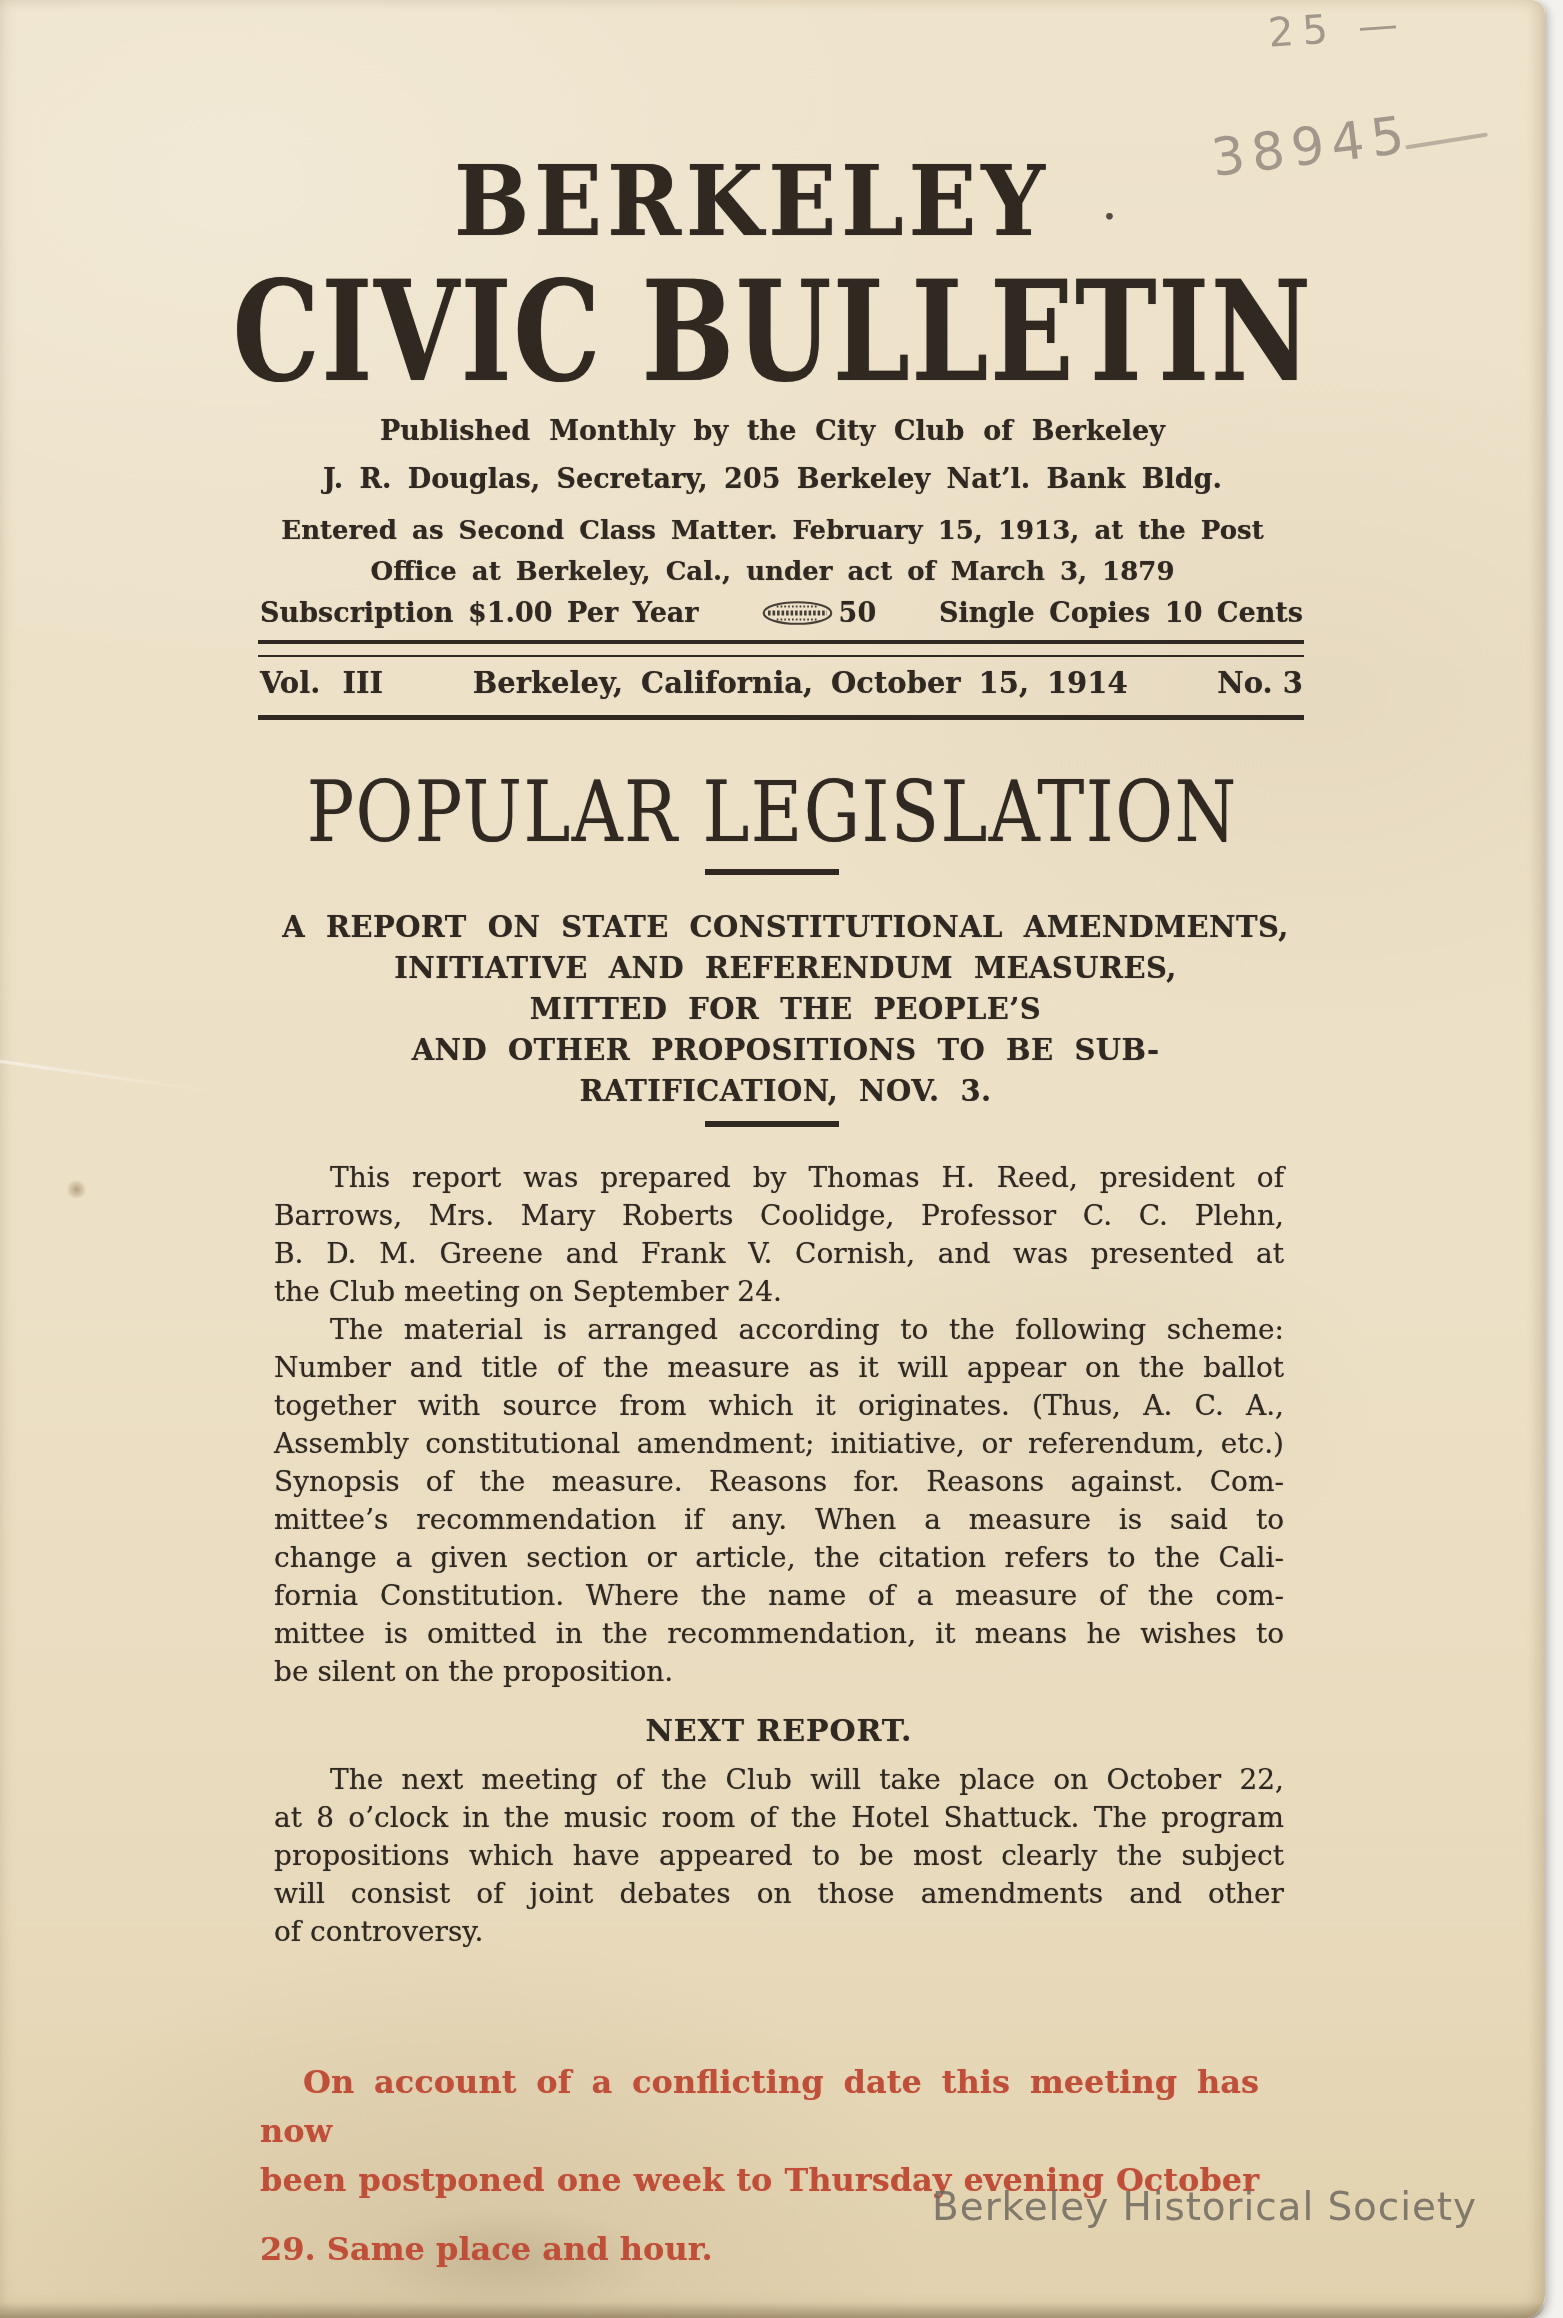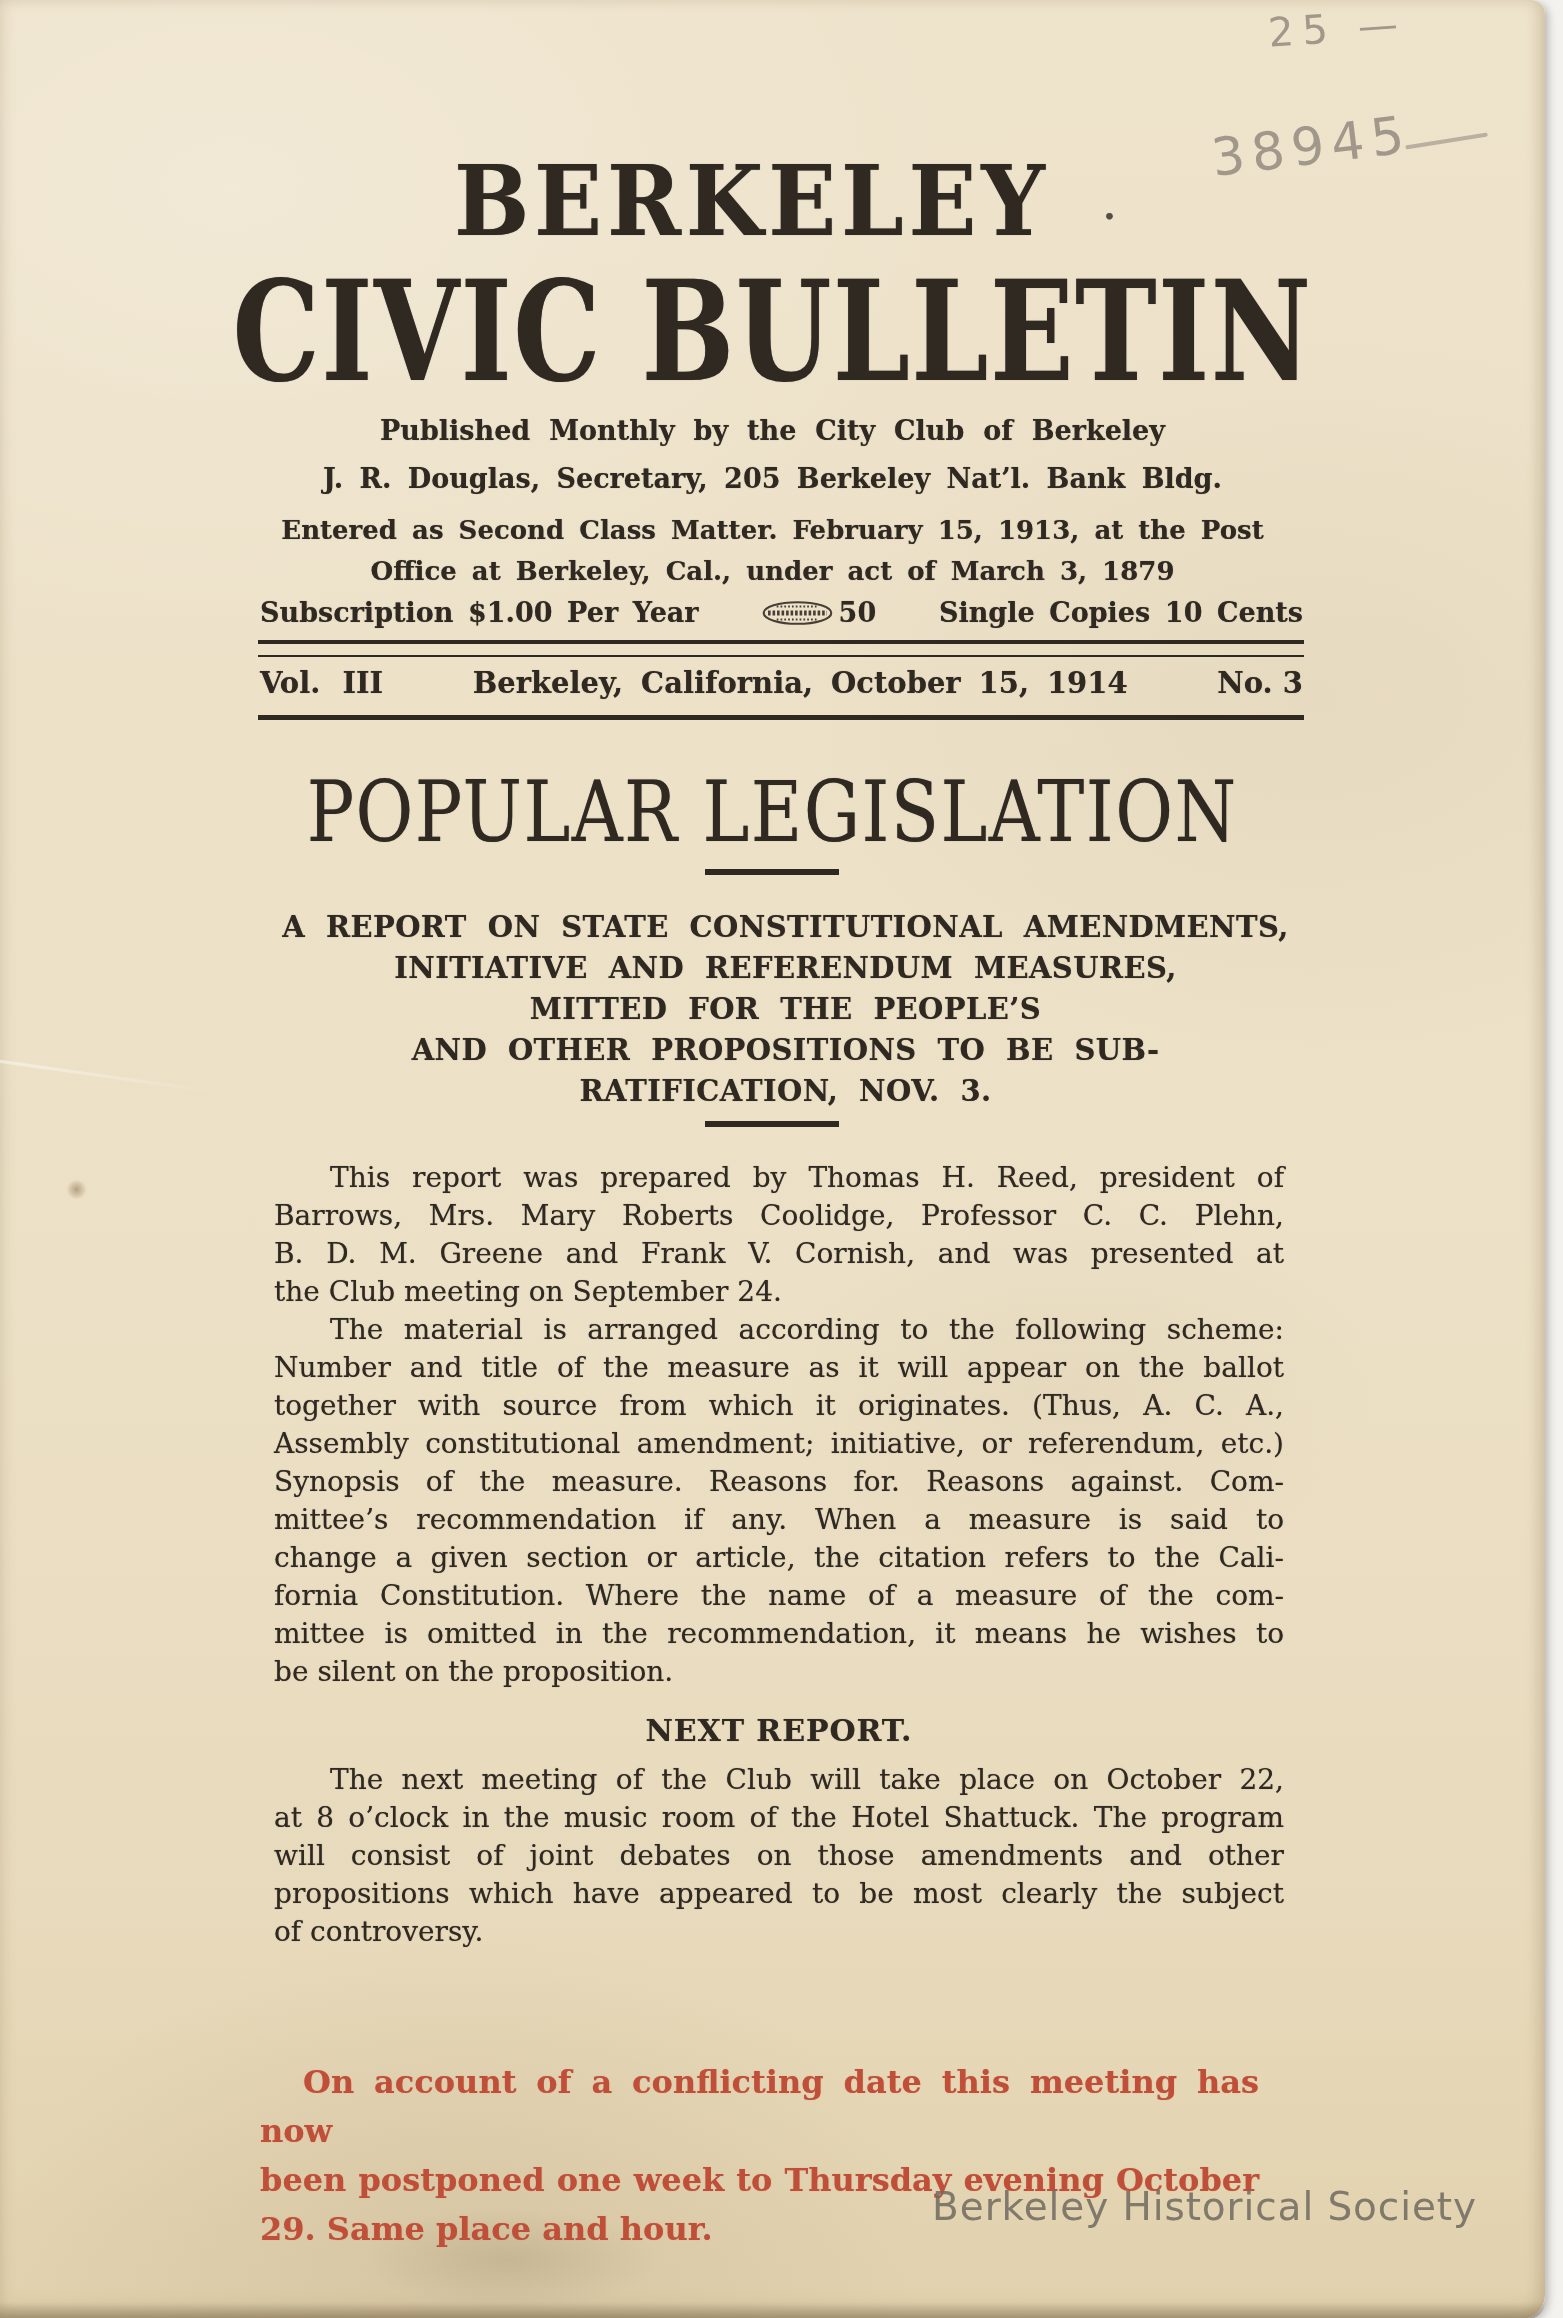--- a/index.html
+++ b/index.html
@@ -71,21 +71,21 @@
   .subhead .line{text-align:center;text-align-last:center;}
   .body-col{position:absolute;top:1159px;left:274px;width:1010px;font-size:28px;line-height:38px;}
   .para{margin:0;}
   .para .line{text-align:justify;text-align-last:justify;}
   .para .line.last{text-align-last:left;}
   .para .line:first-child{text-indent:56px;}
   .next-heading{margin:21px 0 11.3px;text-align:center;font-size:30px;font-weight:bold;letter-spacing:0.9px;}
   .notice{position:absolute;top:2058px;left:260px;width:999px;font-size:32px;font-weight:bold;
     line-height:49px;color:var(--notice_red,#bf4f38);text-shadow:0 0 0.9px rgba(191,79,56,.45);}
   .notice .line{text-align:justify;text-align-last:justify;}
-  .notice .line.last{text-align-last:left;}
+  .notice .line.last{text-align-last:left;margin-top:20px;}
   .notice .line:first-child{text-indent:43px;}
   .watermark{position:absolute;top:2184px;right:68px;font-family:"DejaVu Sans",sans-serif;
     font-size:39px;letter-spacing:0.9px;color:var(--watermark_gray,#6f6a60);opacity:.85;}
 </style>
 </head>
 <body>
 
 <div class="page">
   <div class="paper">
 
@@ -165,22 +165,22 @@
           <div class="line">mittee’s recommendation if any. When a measure is said to</div>
           <div class="line">change a given section or article, the citation refers to the Cali-</div>
           <div class="line">fornia Constitution. Where the name of a measure of the com-</div>
           <div class="line">mittee is omitted in the recommendation, it means he wishes to</div>
           <div class="line last">be silent on the proposition.</div>
         </section>
       <h3 class="next-heading">NEXT REPORT.</h3>
       <section class="para">
           <div class="line">The next meeting of the Club will take place on October 22,</div>
           <div class="line">at 8 o’clock in the music room of the Hotel Shattuck. The program</div>
+          <div class="line">propositions which have appeared to be most clearly the subject</div>
           <div class="line">will consist of joint debates on those amendments and other</div>
-          <div class="line">propositions which have appeared to be most clearly the subject</div>
           <div class="line last">of controversy.</div>
         </section>
     </main>
 
     <section class="notice">
         <div class="line">On account of a conflicting date this meeting has now</div>
         <div class="line">been postponed one week to Thursday evening October</div>
         <div class="line last">29. Same place and hour.</div>
       </section>
 

